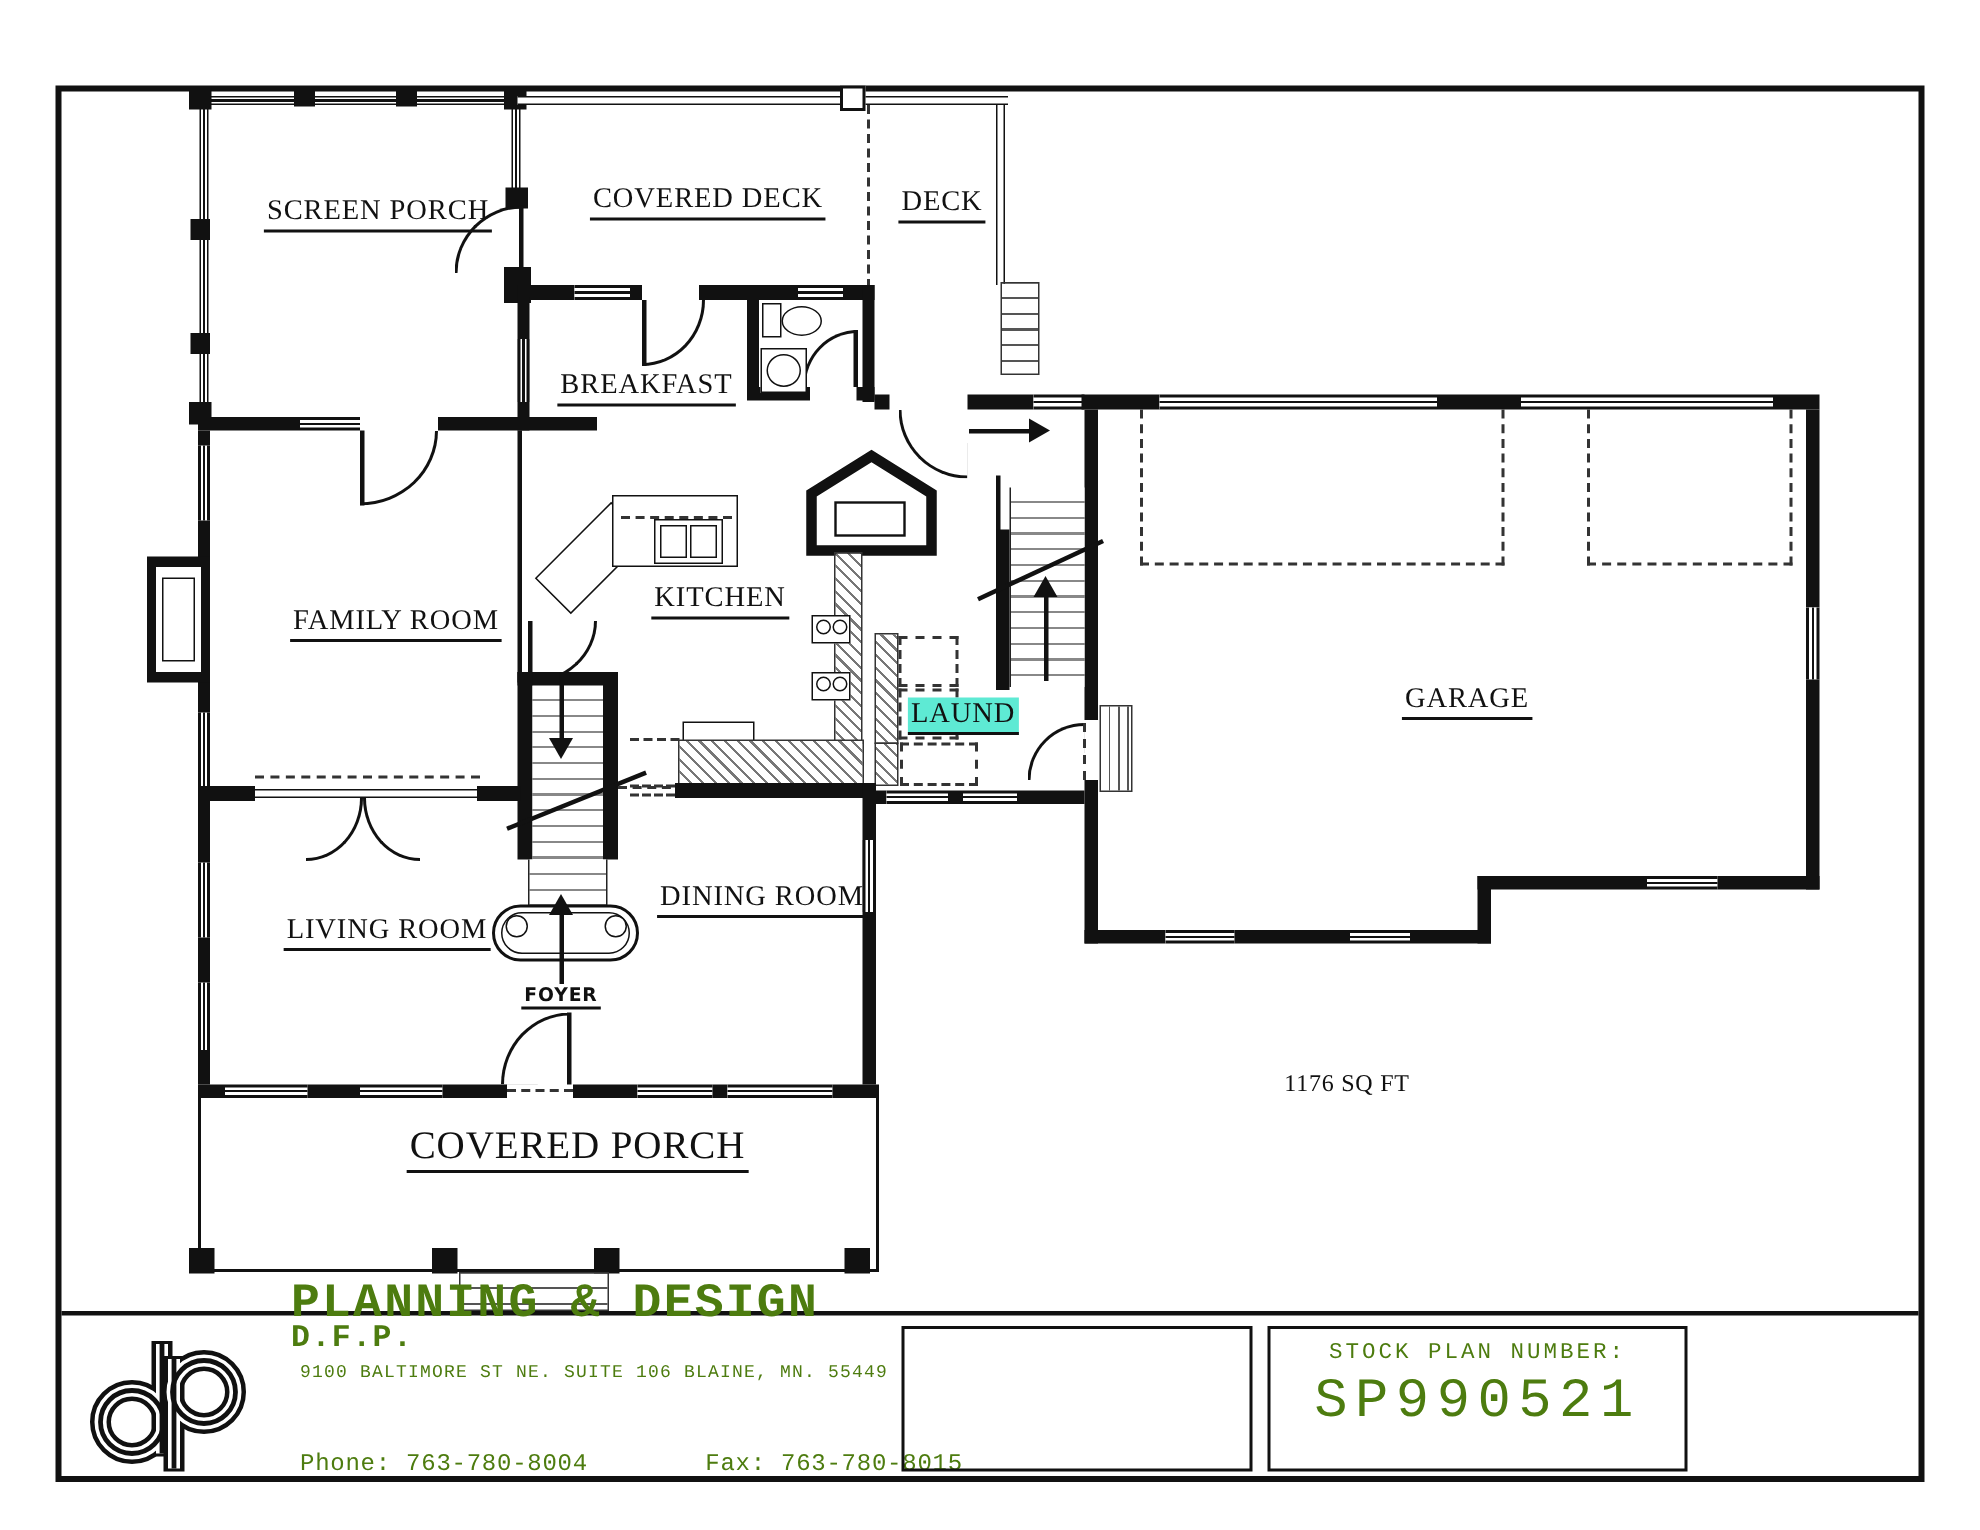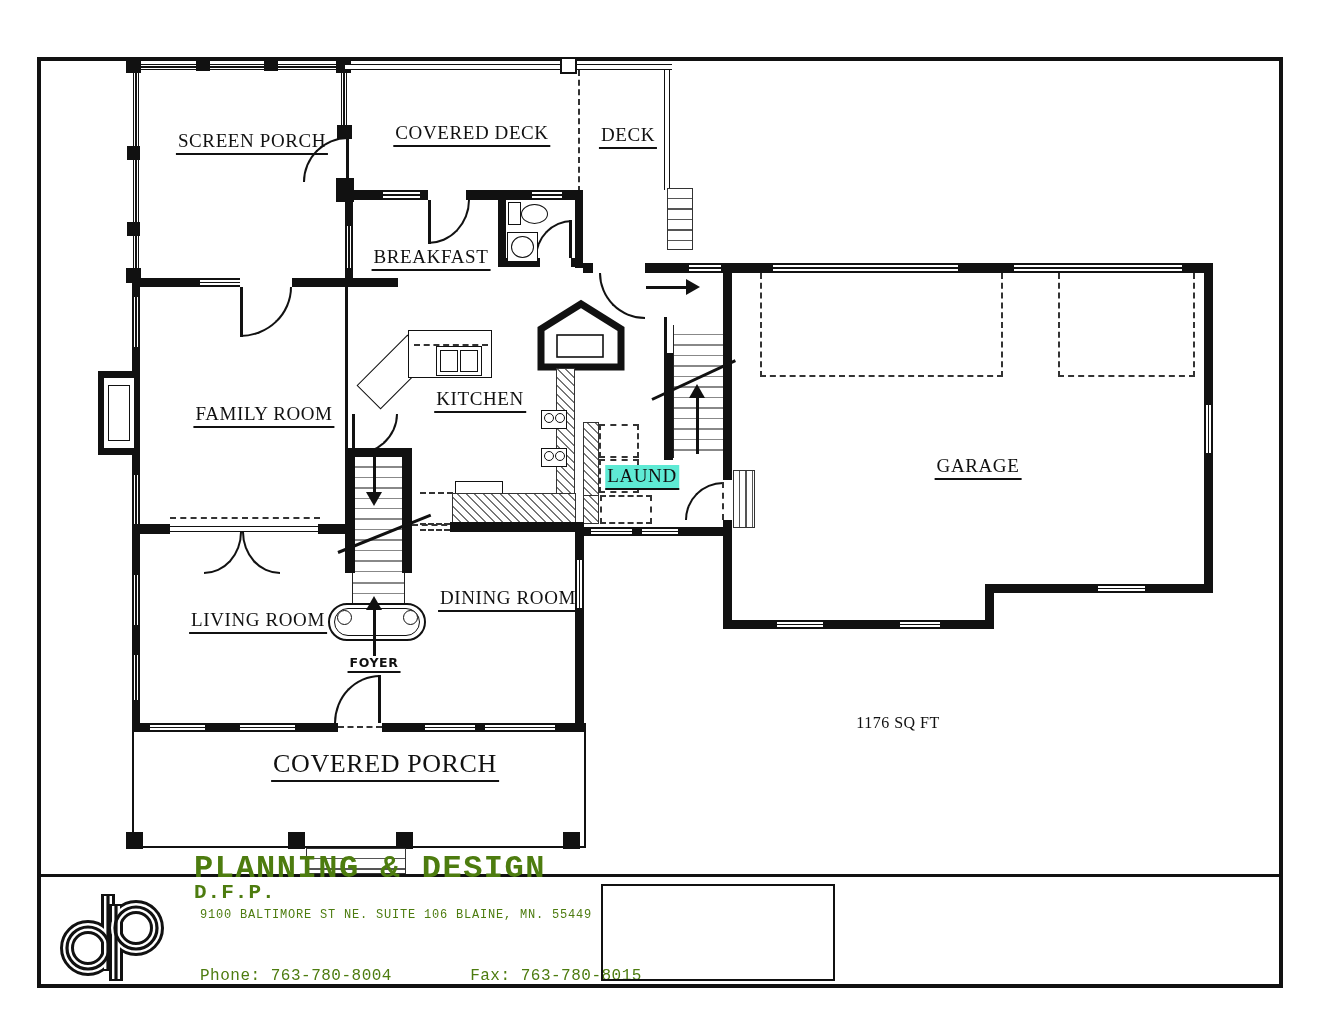--- a/index.html
+++ b/index.html
@@ -300,15 +300,19 @@
   <div class="tb" style="left:200px;top:967px;font-size:16px;letter-spacing:.5px">
     <span>Phone:</span>
     <span>763-780-8004</span>
     <span style="display:inline-block;width:58px"></span>
     <span>Fax:</span>
     <span>763-780-8015</span>
   </div>
 
   <div class="abs" style="left:601px;top:884px;width:234px;height:97px;border:2px solid #111"></div>
 
+  <div class="abs" style="left:845px;top:884px;width:280px;height:97px;border:2px solid #111;text-align:center">
+    <div class="tb" style="position:static;margin-top:7px;font-size:15px;letter-spacing:2px">STOCK PLAN NUMBER:</div>
+    <div class="tb" style="position:static;margin-top:4px;font-size:37px;letter-spacing:5px">SP990521</div>
+  </div>
 
 
 </div>
 
 </body></html>

